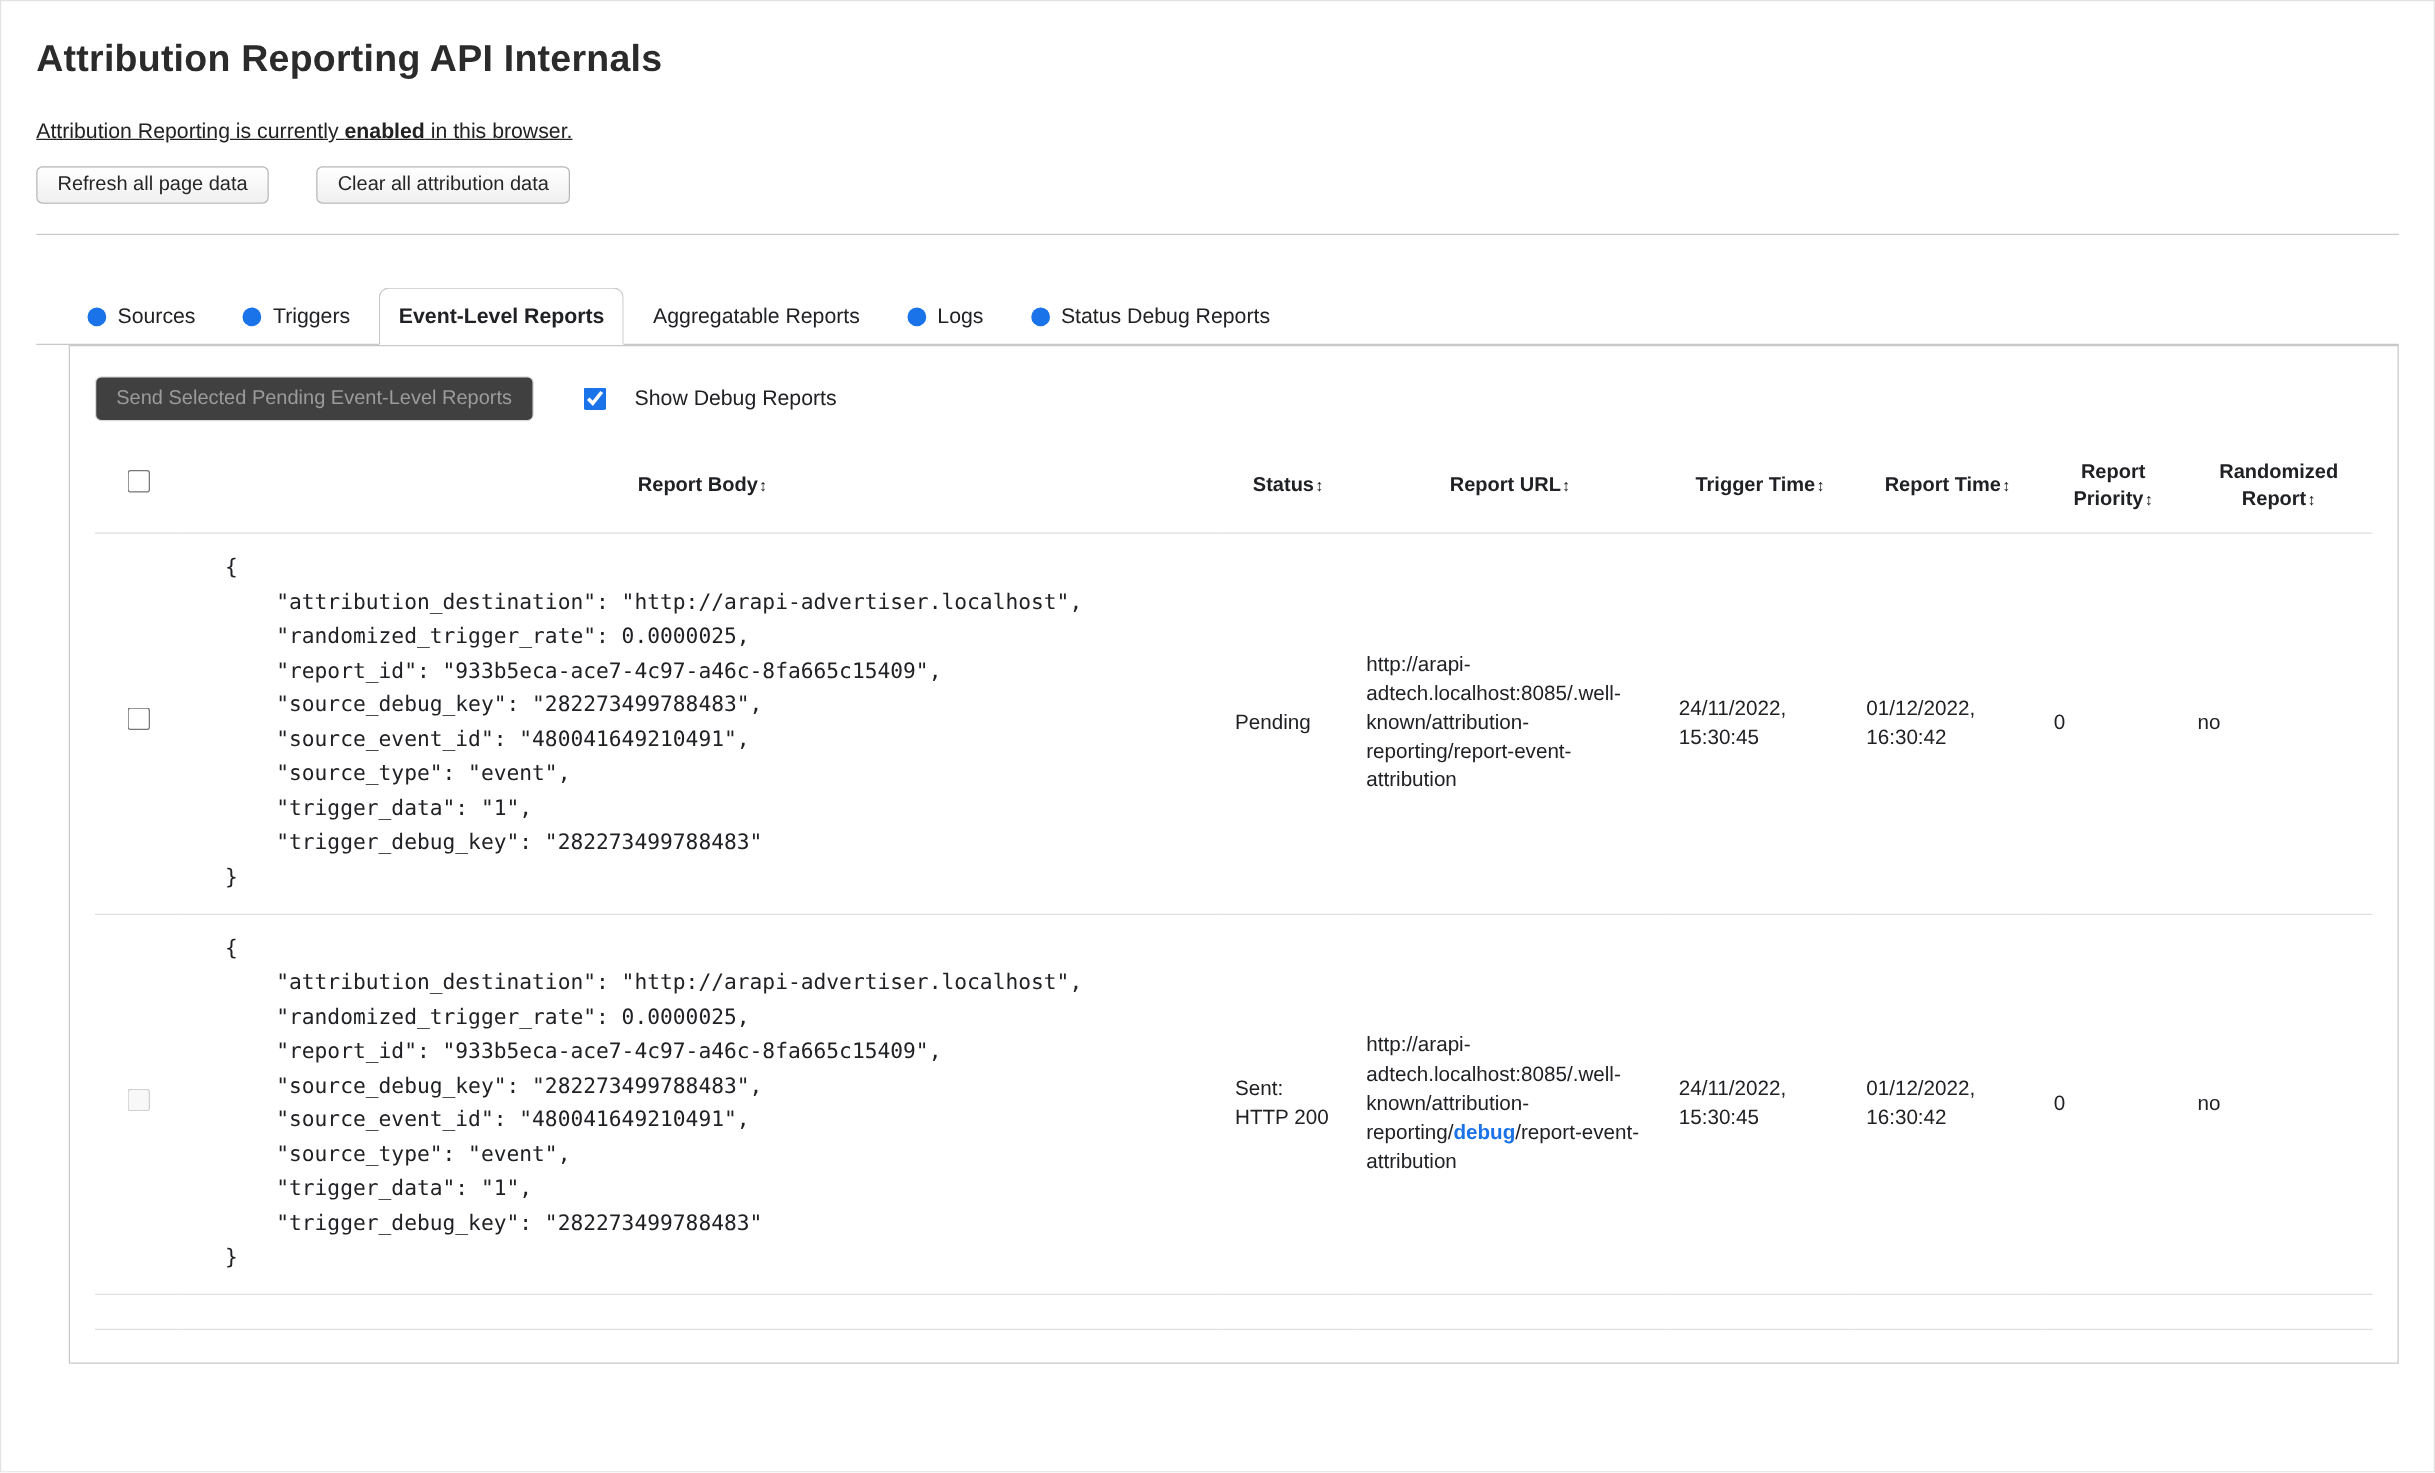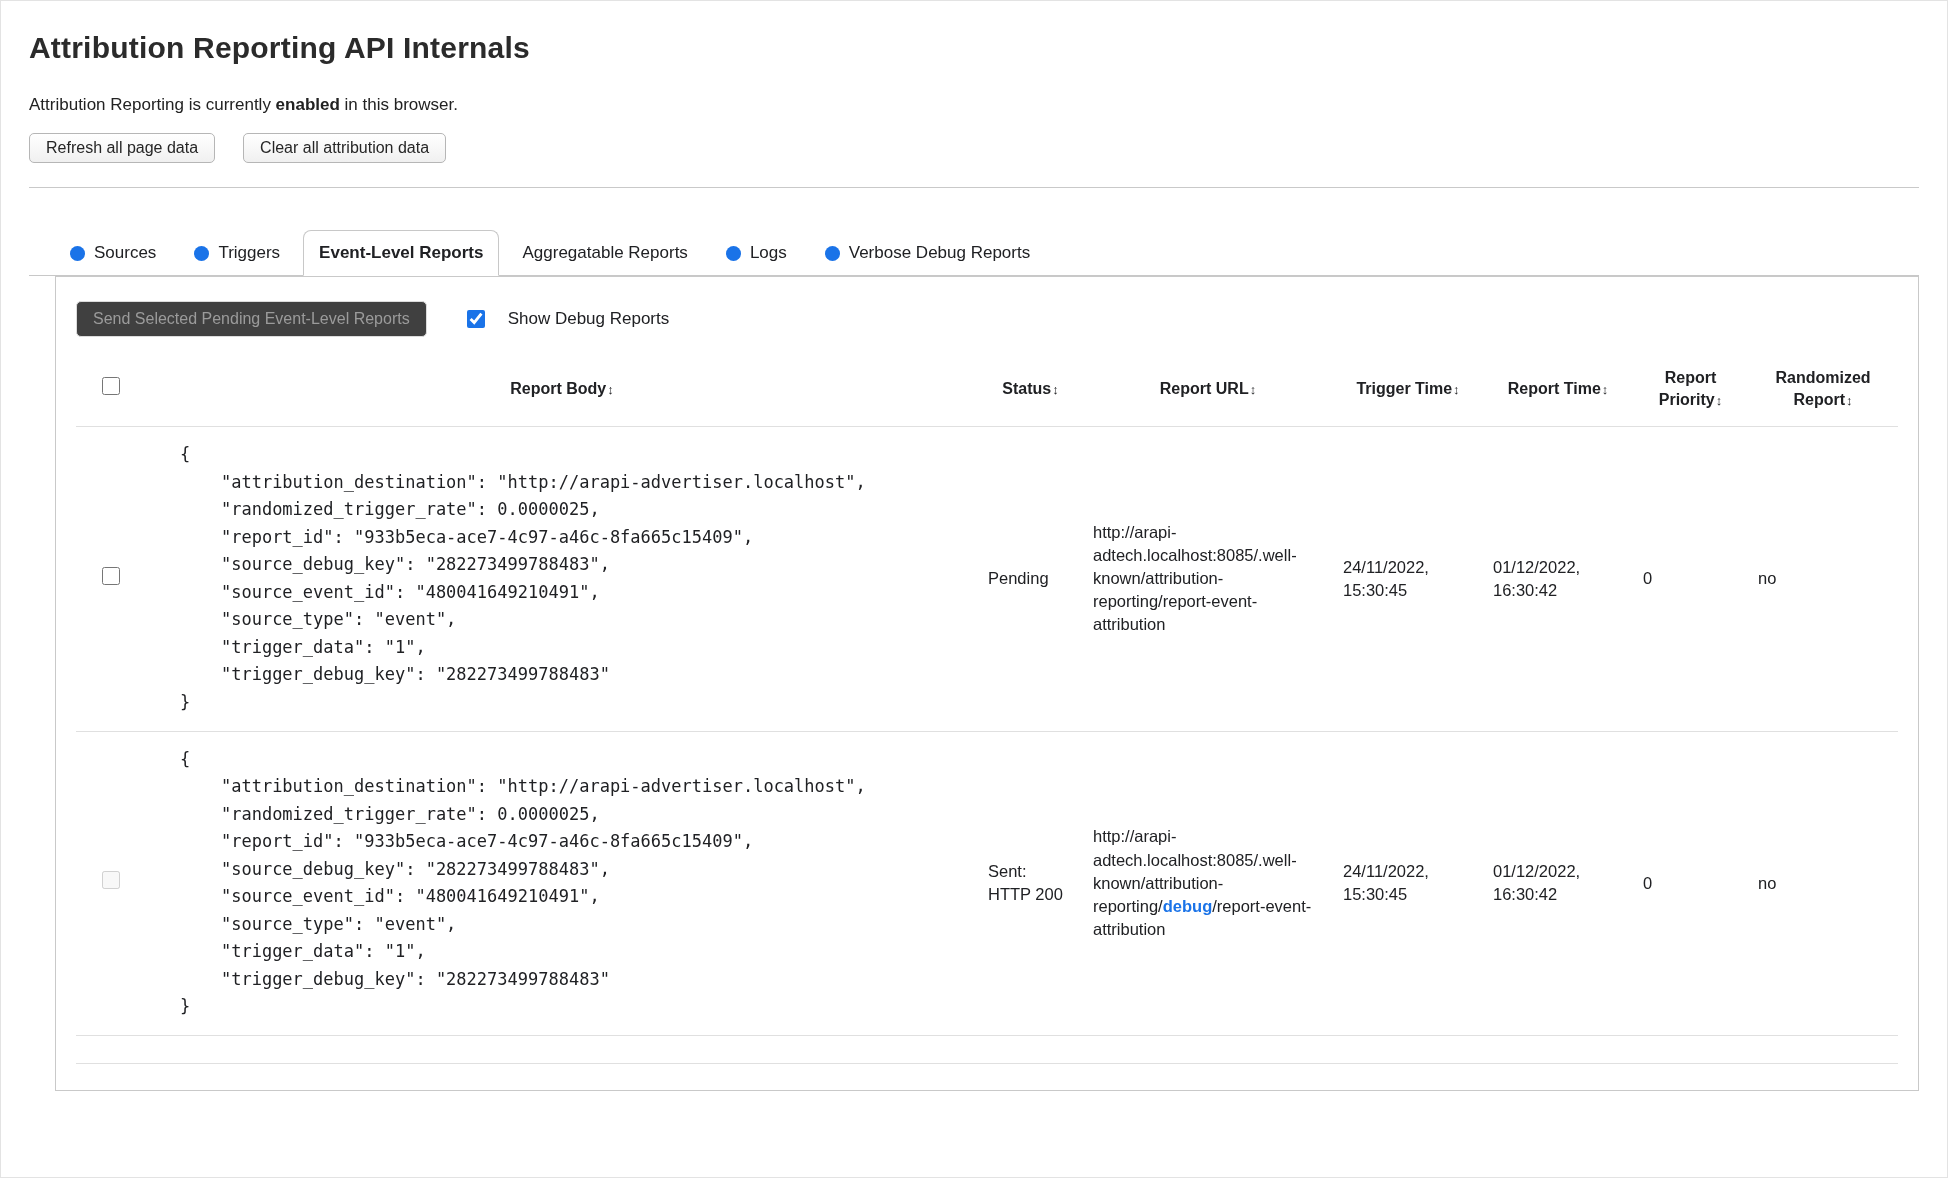--- a/index.html
+++ b/index.html
@@ -12,23 +12,23 @@
     width:1948px; height:1178px;
     border:1px solid #e3e3e3;
     background:#fff;
     padding:26px 28px 0 28px;
     overflow:hidden;
   }
   h1.page-title {
     font-size:30px; font-weight:700; margin:4px 0 30px 0; color:#2b2b2b;
     letter-spacing:.2px;
   }
-  .status-line { font-size:17px; margin:0 0 18px 0; color:#222; }
+  .status-line { font-size:17px; margin:0 0 18px 0; color:#222;text-decoration:underline; }
   .status-line b { font-weight:700; }
-  .top-toolbar { display:flex; gap:28px; }
+  .top-toolbar { display:flex; gap:38px; }
   .top-toolbar button {
     font-family:inherit; font-size:16px; color:#262626;
     padding:5px 16px; border:1px solid #b6b6b6; border-radius:5px;
     background:linear-gradient(#ffffff,#f0f0f0);
     cursor:pointer;
   }
   hr.page-divider { border:none; border-top:1px solid #c9c9c9; margin:24px 0 0 0; }
 
   .tab-bar {
     display:flex; align-items:flex-end; gap:8px;
@@ -114,21 +114,21 @@
     </div>
     <div class="tab">
       <span>Aggregatable Reports</span>
     </div>
     <div class="tab">
       <span class="dot"></span>
       <span>Logs</span>
     </div>
     <div class="tab">
       <span class="dot"></span>
-      <span>Verbose Debug Reports</span>
+      <span>Status Debug Reports</span>
     </div>
   </div>
 
 
   <div class="panel">
 
     <div class="panel-toolbar">
       <button class="send-btn" disabled="">Send Selected Pending Event-Level Reports</button>
       <label class="debug-toggle">
         <input type="checkbox" checked="" style="">

